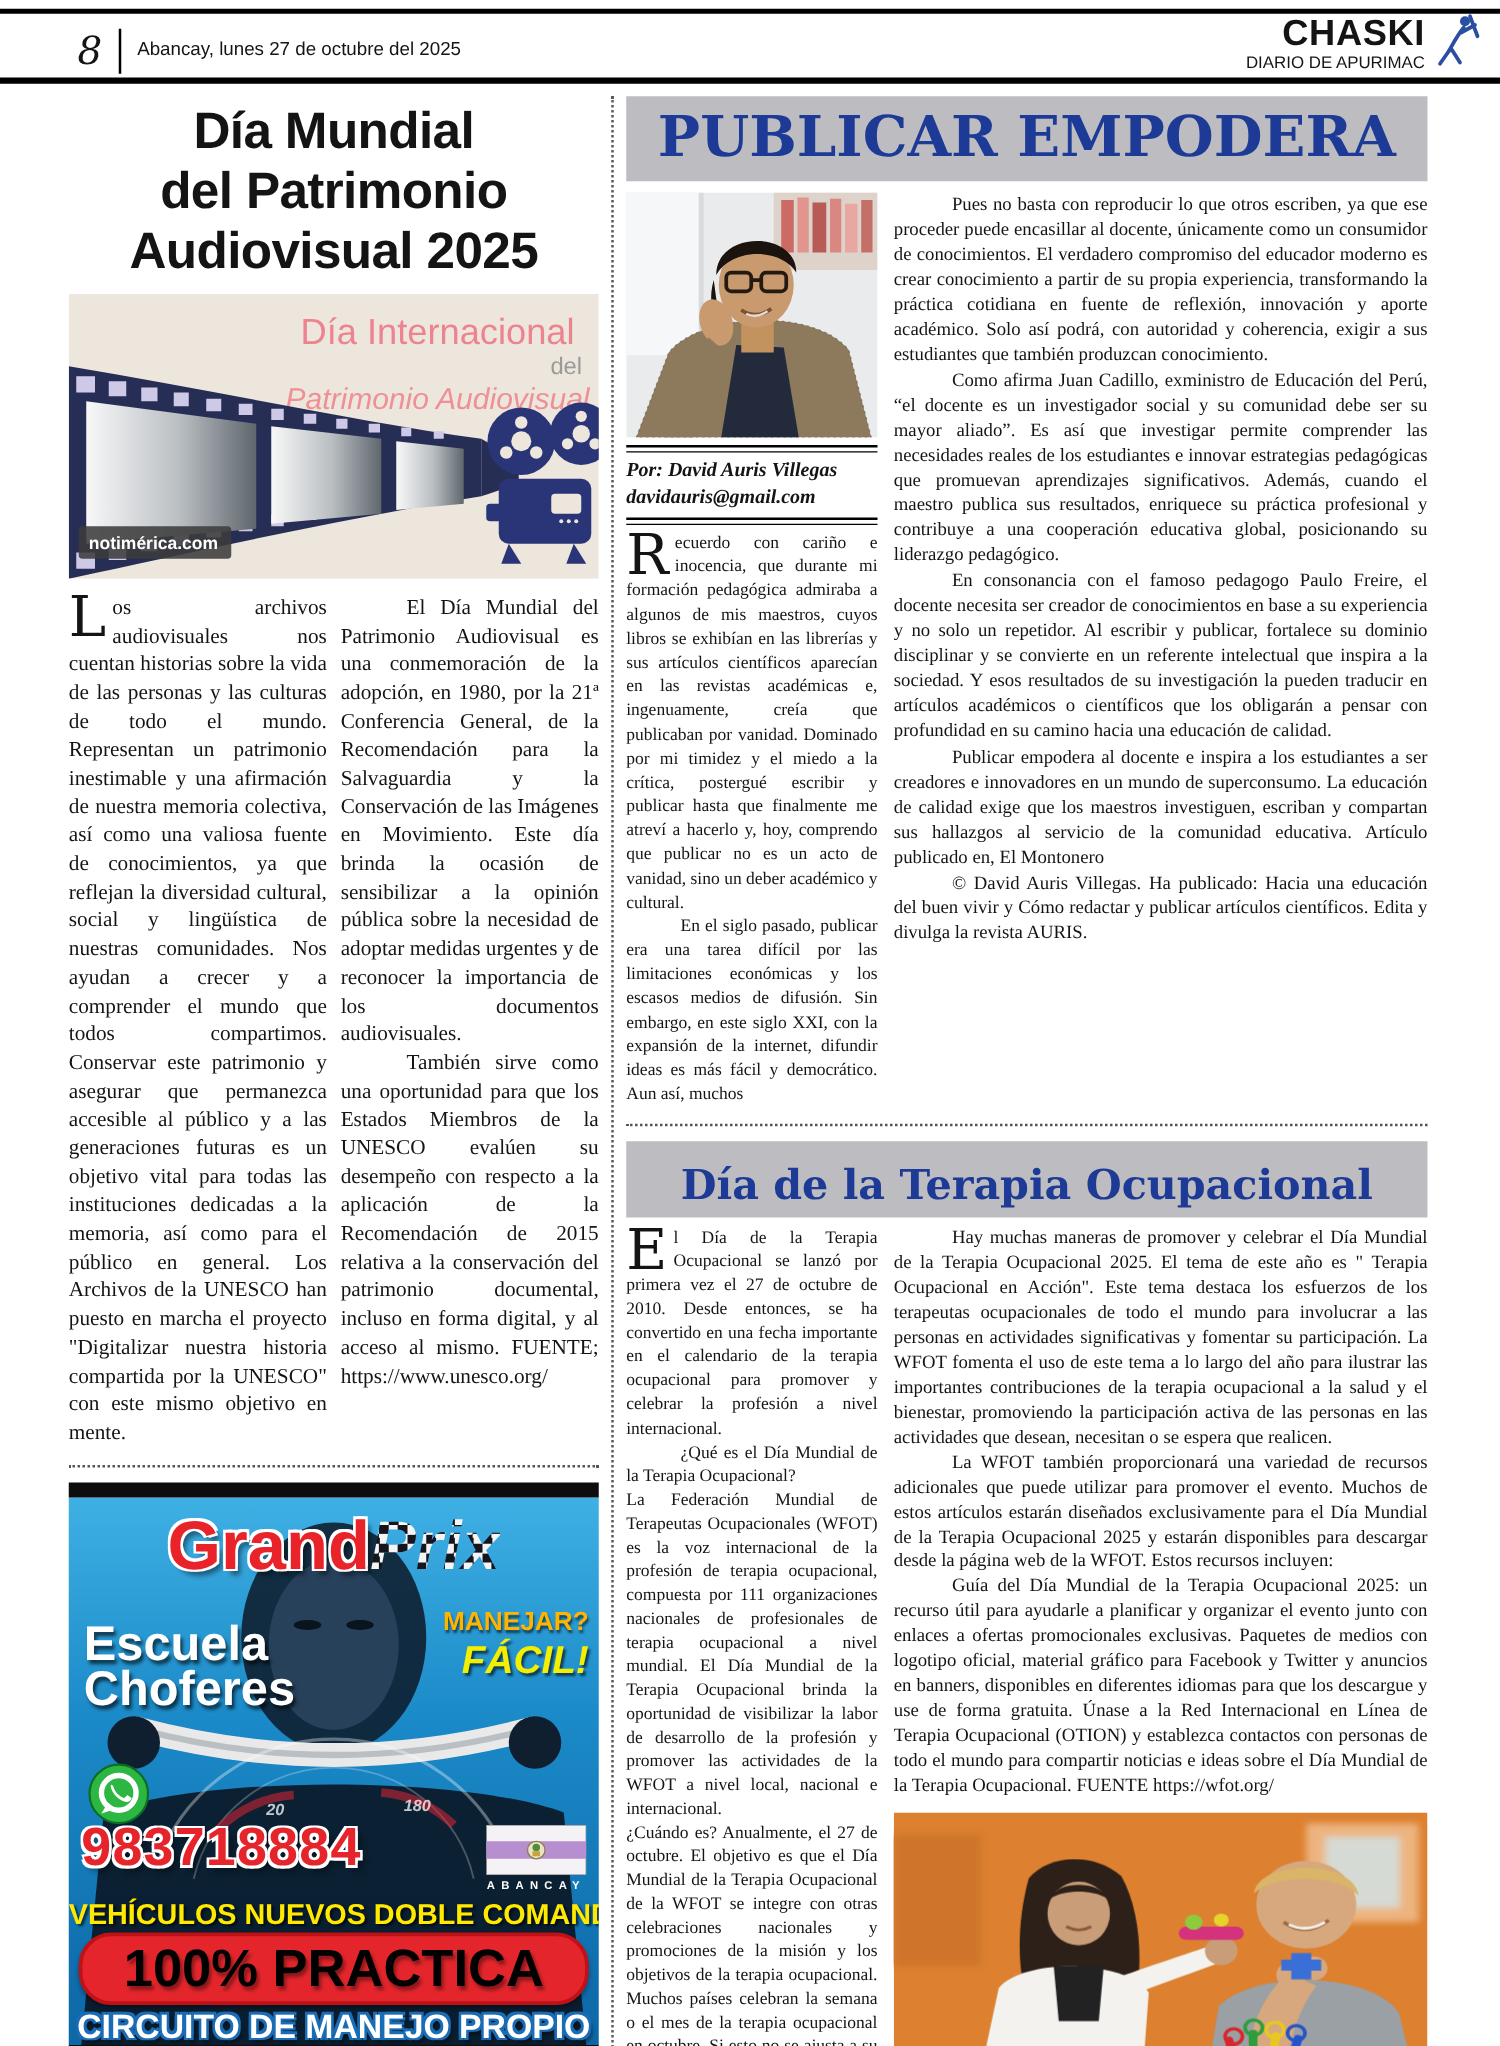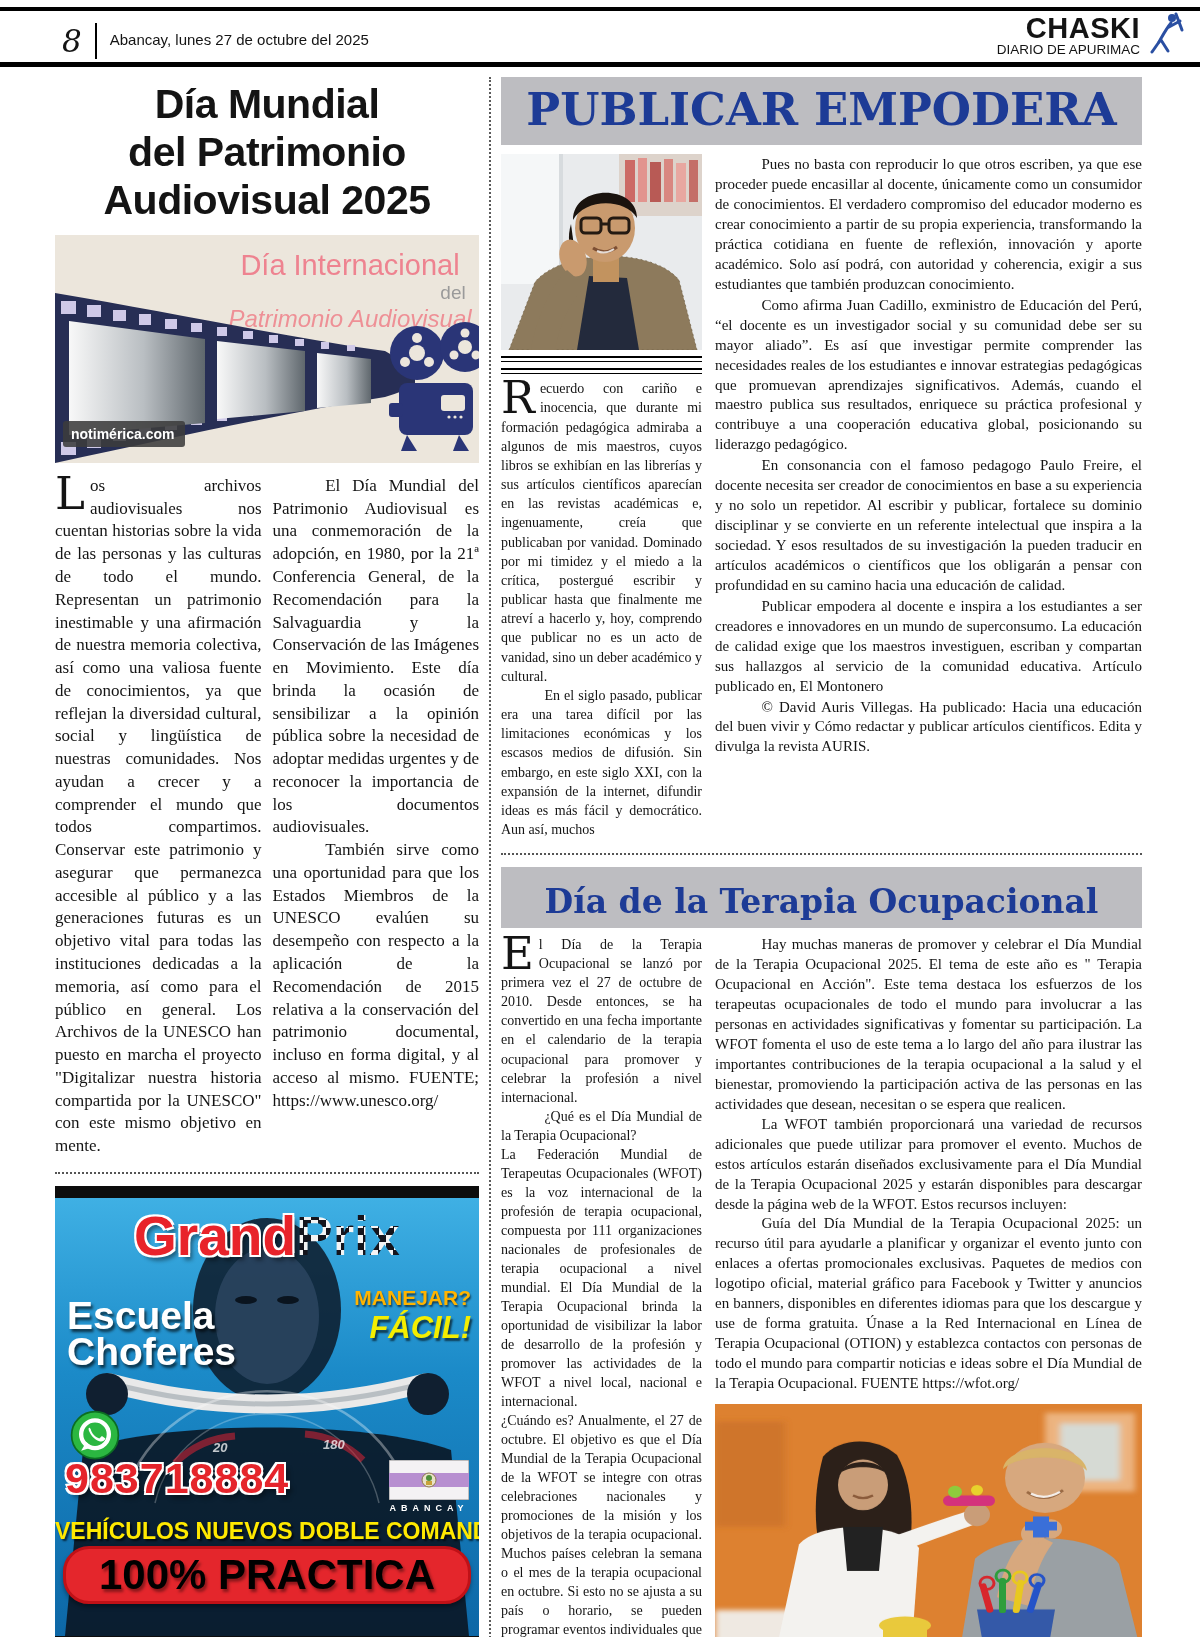--- a/index.html
+++ b/index.html
@@ -39,21 +39,21 @@
 
   .dot-hr { border:none; border-top:2px dotted #555; margin:14px 0 12px; }
 
   
   .ad { position:relative; margin-top:auto; height:462px; flex:none; box-sizing:border-box;
         border-top:12px solid #0d0d0d; border-bottom:12px solid #0d0d0d;
         background:linear-gradient(180deg,#3fb0e4 0%,#1b8ac8 40%,#0d67a6 100%); overflow:hidden; }
   .ad .bgface { position:absolute; left:0; top:0; width:100%; height:100%; }
   .gp { position:absolute; top:6px; left:0; width:100%; text-align:center; font-family:"Liberation Sans",sans-serif; font-weight:bold; font-size:55px; letter-spacing:0; white-space:nowrap; }
   .gp .grand { color:#e8232a; text-shadow:-2px -2px 0 #fff,2px -2px 0 #fff,-2px 2px 0 #fff,2px 2px 0 #fff,4px 5px 4px rgba(0,0,0,.45); }
-  .gp .prix { background:repeating-conic-gradient(#15151d 0% 25%,#f4f4f4 25% 50%); background-size:15px 15px;
+  .gp .prix { font-style:italic; background:repeating-conic-gradient(#15151d 0% 25%,#f4f4f4 25% 50%); background-size:15px 15px;
               -webkit-background-clip:text; background-clip:text; color:transparent;margin-top:47px; }
   .escuela { position:absolute; left:12px; top:100px; color:#fff; font-family:"Liberation Sans",sans-serif; font-weight:bold; font-size:39px; line-height:.93; text-shadow:2px 3px 3px rgba(0,0,0,.65); }
   .manejar { position:absolute; right:8px; top:88px; text-align:right; font-family:"Liberation Sans",sans-serif; font-weight:bold; }
   .manejar .m1 { display:block; color:#ffb400; font-size:21px; text-shadow:1px 2px 2px rgba(0,0,0,.6); }
   .manejar .m2 { display:block; color:#f4ee00; font-style:italic; font-size:31px; text-shadow:2px 3px 2px rgba(0,0,0,.6); }
   .wa { position:absolute; left:14px; top:212px; width:52px; height:52px; }
   .phone { position:absolute; left:10px; top:256px; color:#e5242b; font-family:"Liberation Sans",sans-serif; font-weight:bold; font-size:43px; letter-spacing:1px;
            text-shadow:-2px -2px 0 #fff,2px -2px 0 #fff,-2px 2px 0 #fff,2px 2px 0 #fff,4px 5px 5px rgba(0,0,0,.45); }
   .flagbox { position:absolute; left:334px; top:262px; width:80px; text-align:center; }
   .flagbox svg { display:block; width:80px; height:40px; }
@@ -262,20 +262,21 @@
             <rect y="13" width="80" height="14" fill="#b78fd0"></rect>
             <circle cx="40" cy="20" r="7" fill="#e9e2c8" stroke="#8b7a4a" stroke-width="1"></circle>
             <circle cx="40" cy="18" r="3" fill="#4f8f3a"></circle>
             <rect x="37" y="21" width="6" height="4" fill="#c8a23a"></rect>
           </svg>
           <div class="flag-city">ABANCAY</div>
         </div>
 
         <div class="vehiculos">VEHÍCULOS NUEVOS DOBLE COMANDO</div>
         <div class="practica">100% PRACTICA</div>
+        <div class="circuito">CIRCUITO DE MANEJO PROPIO</div>
       </div>
     </section>
 
     <div class="v-dot"></div>
 
     <section class="right-region">
 
       <div class="banner banner1">
         <div>PUBLICAR EMPODERA</div>
       </div>
@@ -304,20 +305,24 @@
               <rect x="80" y="64" width="20" height="15" rx="4" fill="none" stroke="#241a12" stroke-width="3"></rect>
               <rect x="108" y="64" width="20" height="15" rx="4" fill="none" stroke="#241a12" stroke-width="3"></rect>
               <line x1="100" y1="70" x2="108" y2="70" stroke="#241a12" stroke-width="3"></line>
               <path d="M92,94 Q104,102 116,93" stroke="#7d4f33" stroke-width="3" fill="none"></path>
               <path d="M96,97 Q104,101 113,95" stroke="#fff" stroke-width="2" fill="none" opacity="0.8"></path>
               <ellipse cx="72" cy="104" rx="13" ry="19" fill="#c99a6e" transform="rotate(-18 72 104)"></ellipse>
               <path d="M30,196 C36,160 52,130 66,116 L84,132 C68,150 58,172 54,196 Z" fill="#8d7a5c"></path>
             </svg>
           </div>
           <div class="dbl"></div>
+          <div class="byline">
+            <div>Por: David Auris Villegas</div>
+            <div>davidauris@gmail.com</div>
+          </div>
           <div class="dbl"></div>
           <div class="pub-col1">
             <p><span class="dc">R</span><span>ecuerdo con cariño e inocencia, que durante mi formación pedagógica admiraba a algunos de mis maestros, cuyos libros se exhibían en las librerías y sus artículos científicos aparecían en las revistas académicas e, ingenuamente, creía que publicaban por vanidad. Dominado por mi timidez y el miedo a la crítica, postergué escribir y publicar hasta que finalmente me atreví a hacerlo y, hoy, comprendo que publicar no es un acto de vanidad, sino un deber académico y cultural.</span></p>
             <p class="ind">En el siglo pasado, publicar era una tarea difícil por las limitaciones económicas y los escasos medios de difusión. Sin embargo, en este siglo XXI, con la expansión de la internet, difundir ideas es más fácil y democrático. Aun así, muchos</p>
           </div>
         </div>
 
         <div class="pub-right">
           <p class="ind">Pues no basta con reproducir lo que otros escriben, ya que ese proceder puede encasillar al docente, únicamente como un consumidor de conocimientos. El verdadero compromiso del educador moderno es crear conocimiento a partir de su propia experiencia, transformando la práctica cotidiana en fuente de reflexión, innovación y aporte académico. Solo así podrá, con autoridad y coherencia, exigir a sus estudiantes que también produzcan conocimiento.</p>
           <p class="ind">Como afirma Juan Cadillo, exministro de Educación del Perú, “el docente es un investigador social y su comunidad debe ser su mayor aliado”. Es así que investigar permite comprender las necesidades reales de los estudiantes e innovar estrategias pedagógicas que promuevan aprendizajes significativos. Además, cuando el maestro publica sus resultados, enriquece su práctica profesional y contribuye a una cooperación educativa global, posicionando su liderazgo pedagógico.</p>

